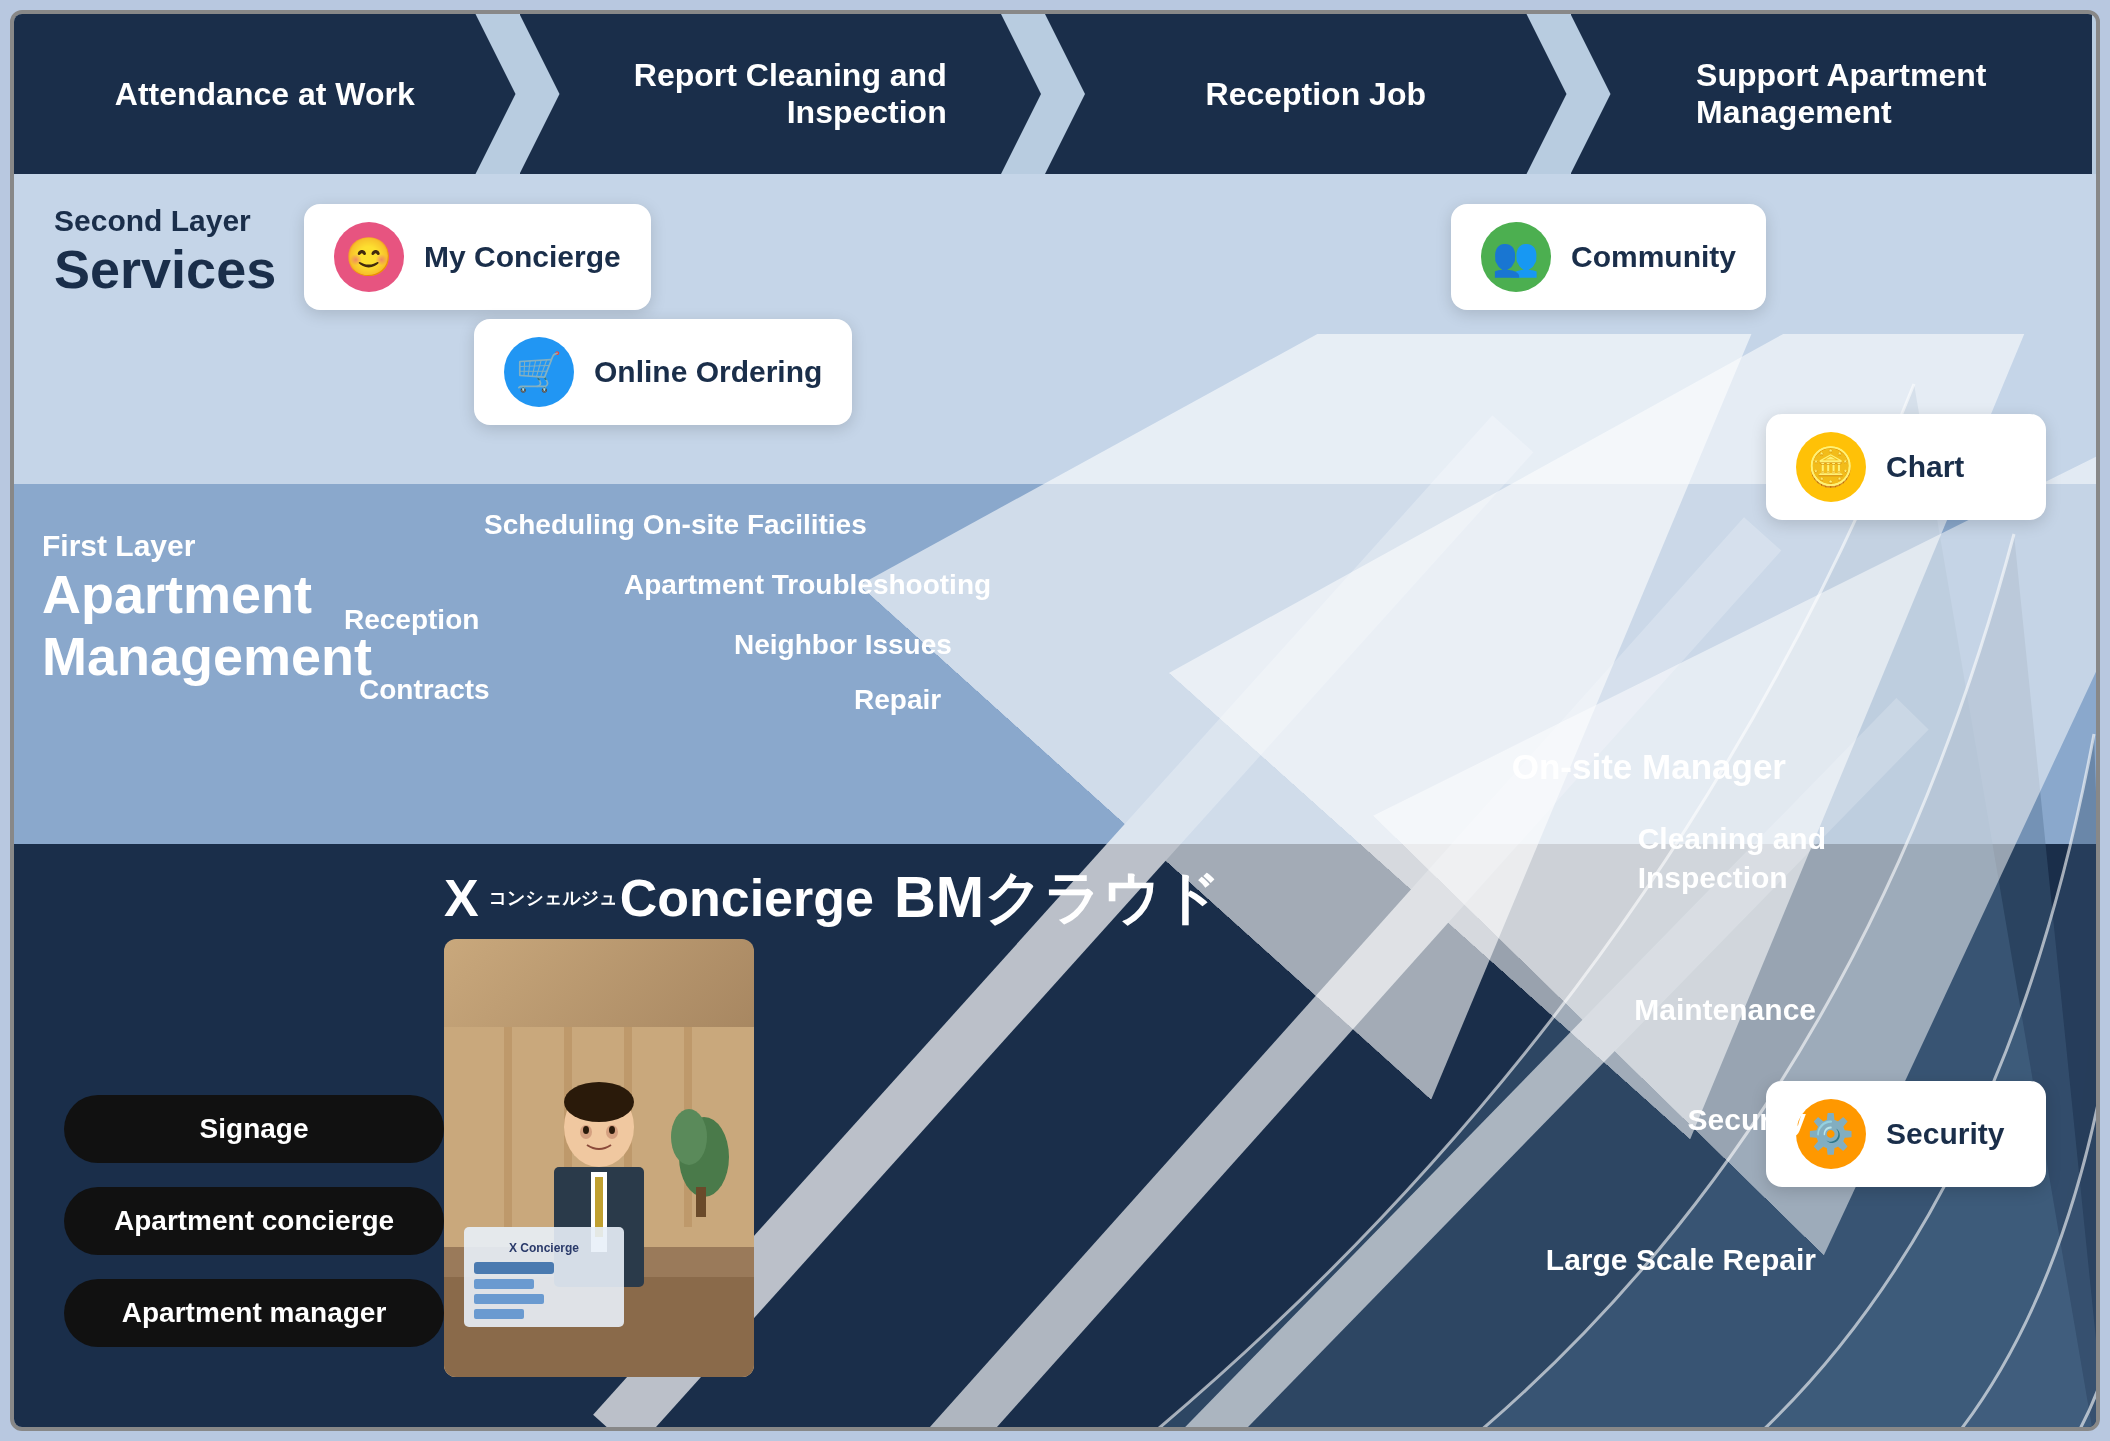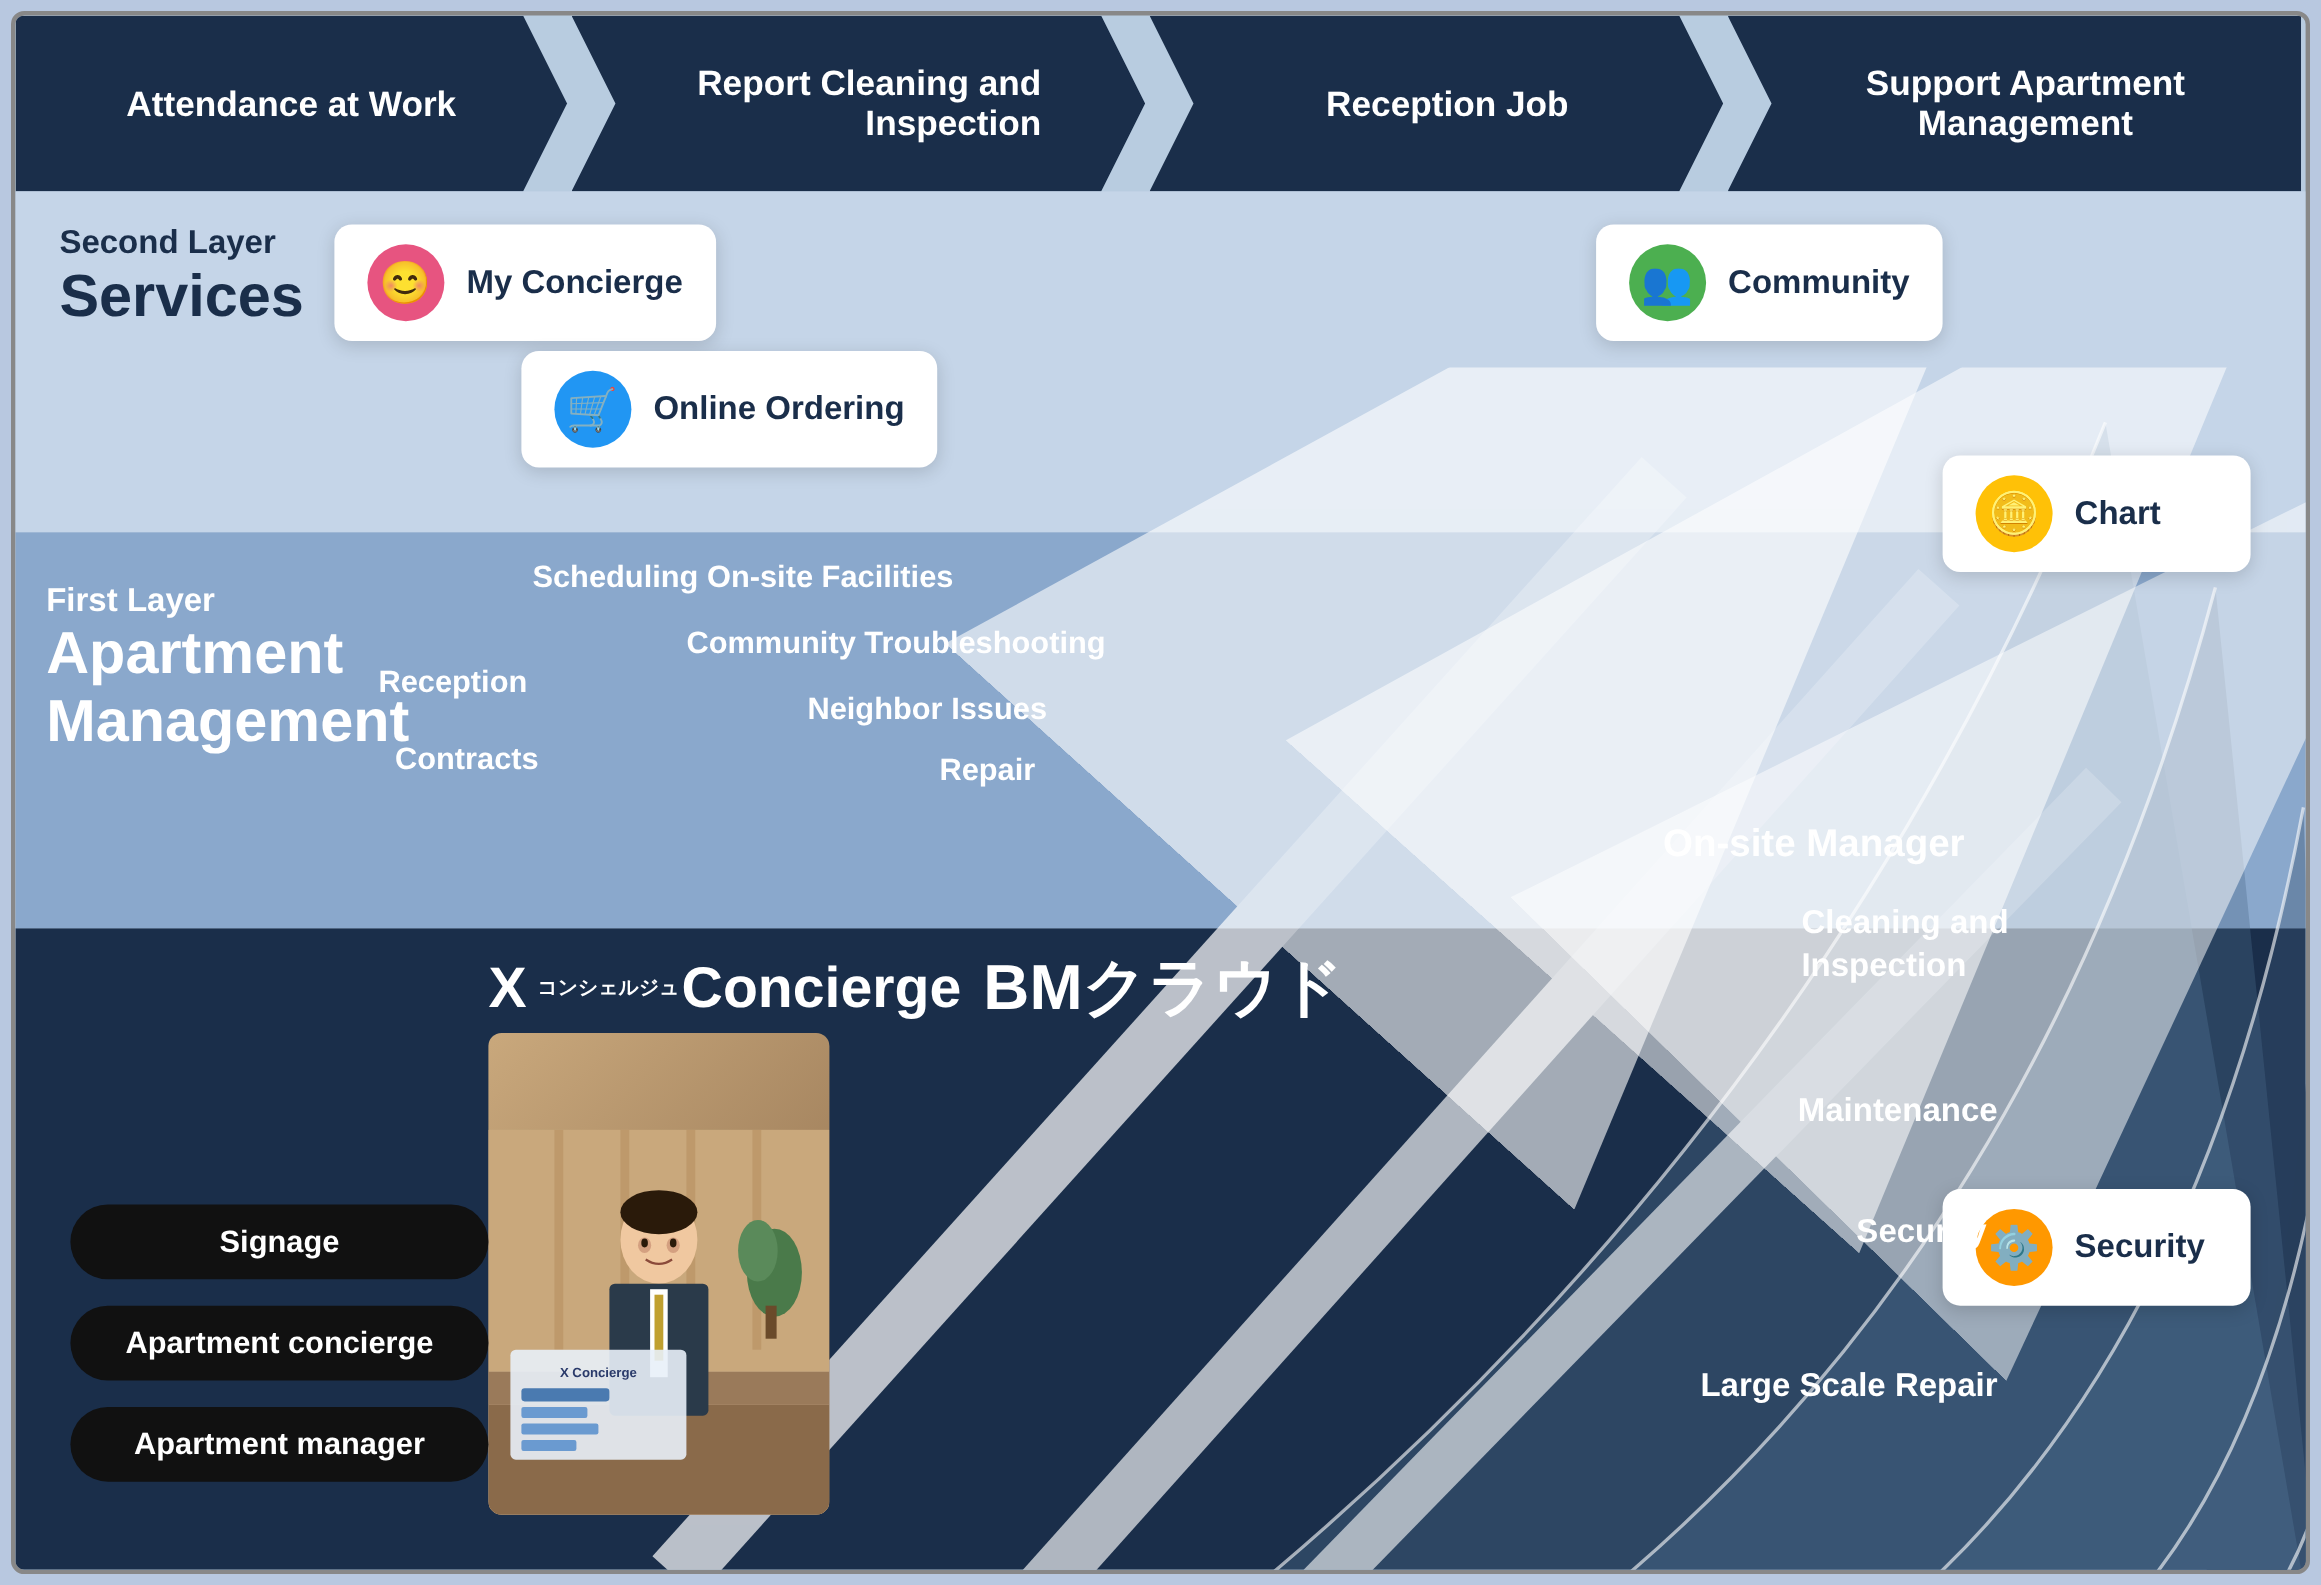--- a/index.html
+++ b/index.html
@@ -292,21 +292,21 @@
       <span>Attendance at Work</span>
     </div>
     <div class="nav-arrow">
       <span style="white-space:pre-line;text-align:right;">Report Cleaning and
 Inspection</span>
     </div>
     <div class="nav-arrow">
       <span>Reception Job</span>
     </div>
     <div class="nav-arrow">
-      <span style="white-space:pre-line;text-align:center;">Support Apartment
+      <span style="white-space:pre-line;text-align:left;">Support Apartment
 Management</span>
     </div>
   </div>
 
   <div class="main-content">
 
     <div class="second-layer"></div>
 
     <div class="first-layer"></div>
 
@@ -395,21 +395,21 @@
       <div class="icon-circle" style="background:#FF9800;">
         <span style="font-size:38px;">⚙️</span>
       </div>
       <span class="card-label">Security</span>
     </div>
 
     <div class="txt-scheduling">
       <span>Scheduling On-site Facilities</span>
     </div>
     <div class="txt-facility">
-      <span>Community Troubleshooting</span>
+      <span>Apartment Troubleshooting</span>
     </div>
     <div class="txt-neighbor">
       <span>Neighbor Issues</span>
     </div>
     <div class="txt-repair">
       <span>Repair</span>
     </div>
     <div class="txt-reception">
       <span>Reception</span>
     </div>

